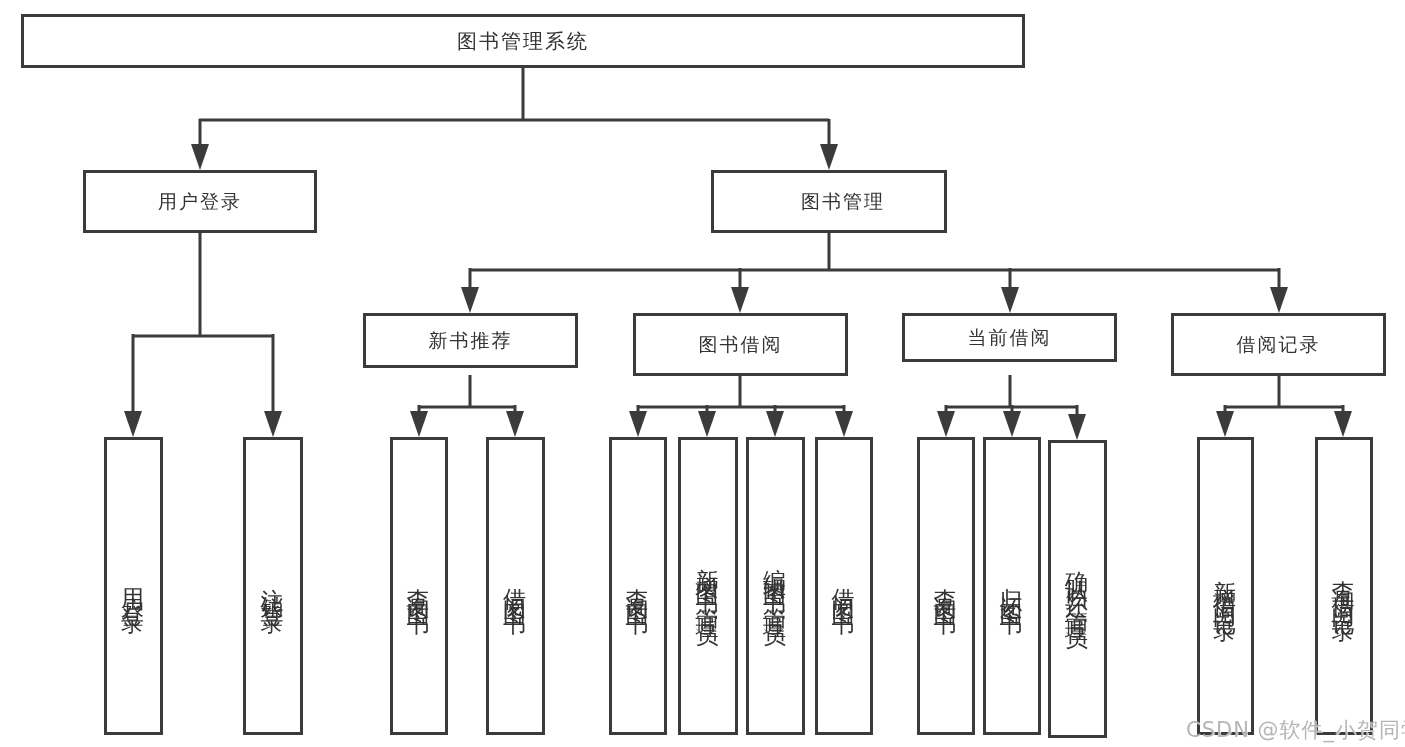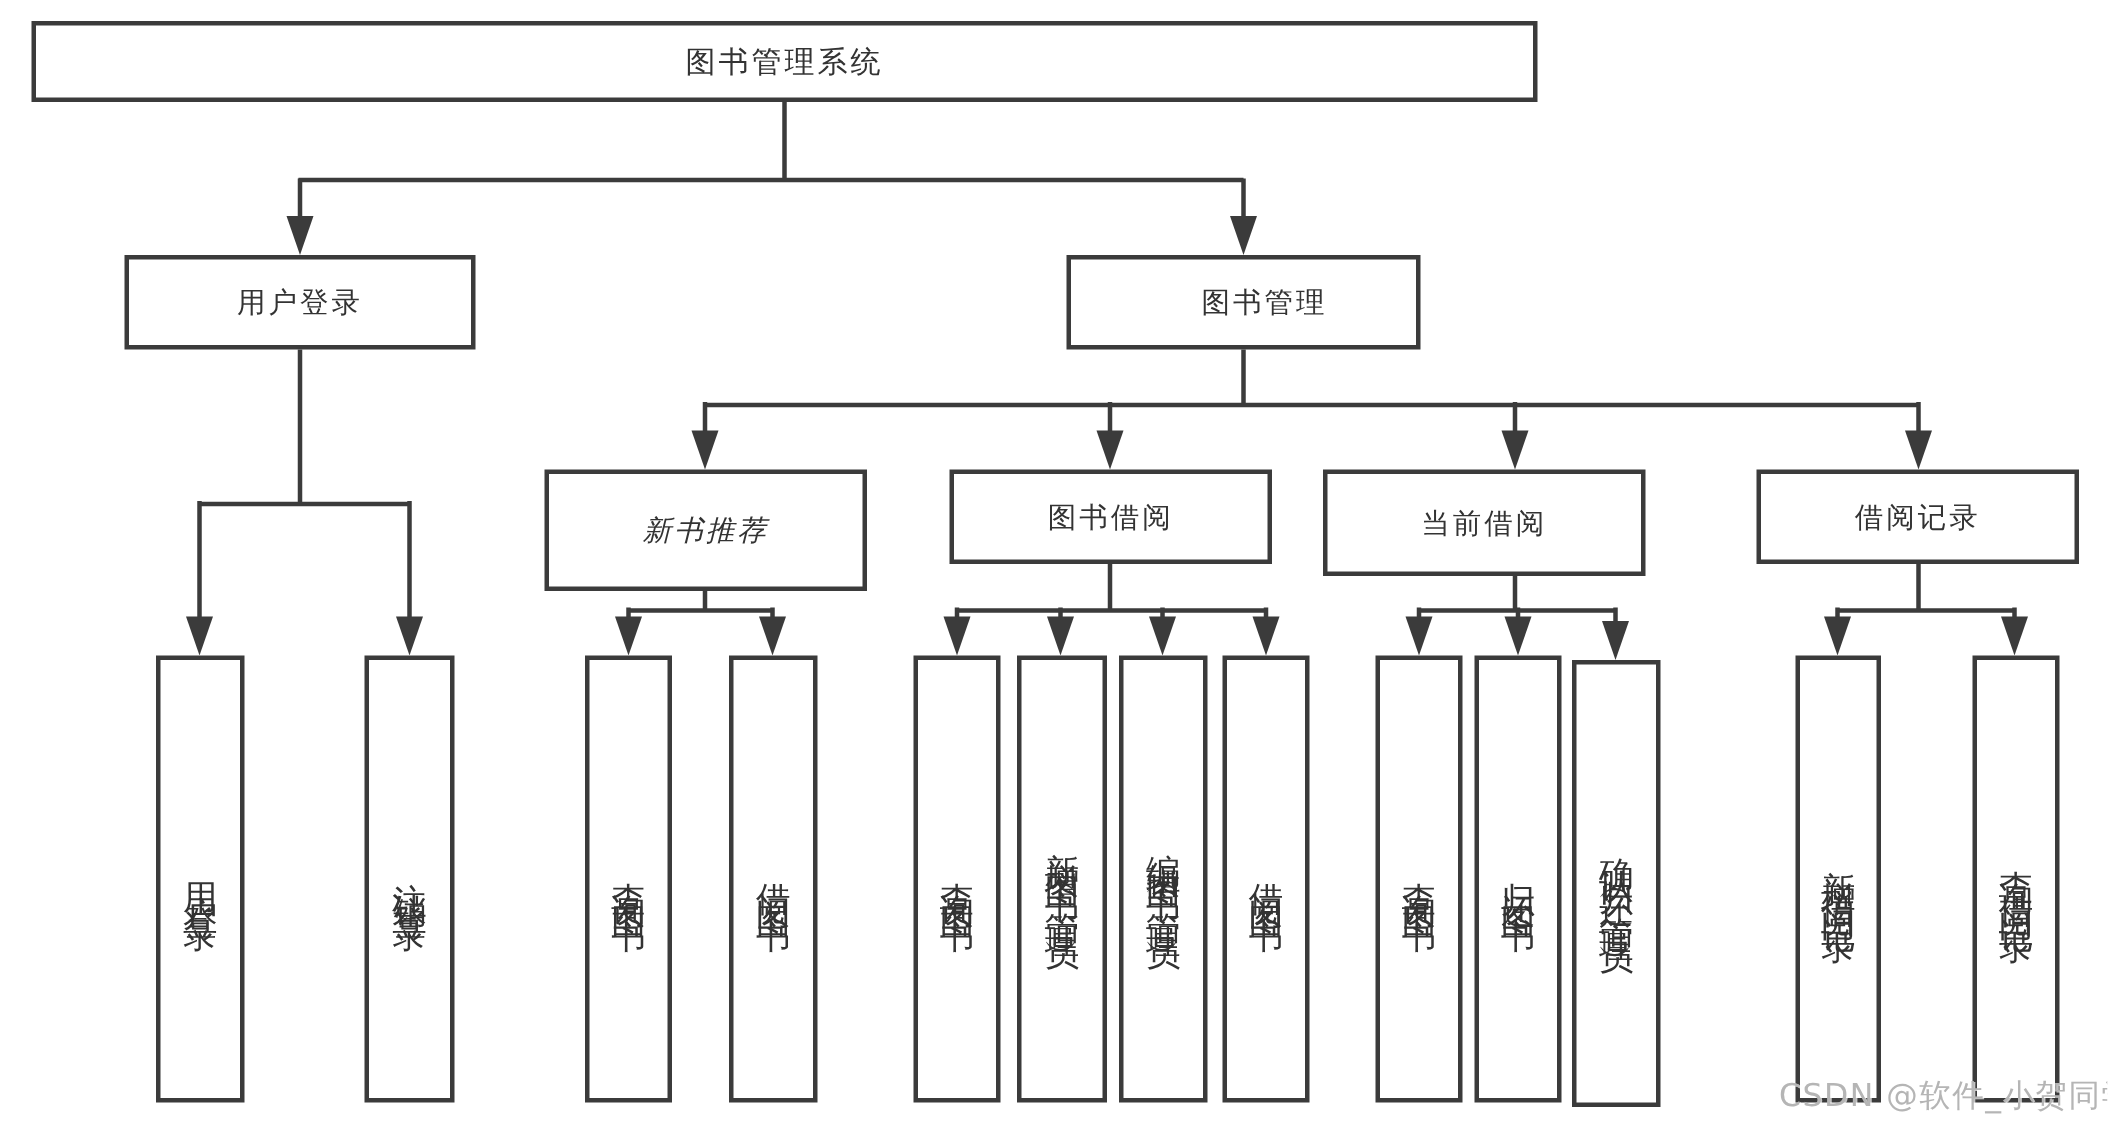--- a/index.html
+++ b/index.html
@@ -104,23 +104,23 @@
     <path d="M1279,375 V407 M1225,407 H1343 M1225,405 V420 M1343,405 V420"></path>
     <polygon points="1216,411 1234,411 1225,437"></polygon>
     <polygon points="1334,411 1352,411 1343,437"></polygon>
   </svg>
 
   <div class="node h root" style="left:21px; top:14px; width:1004px; height:54px;">图书管理系统</div>
 
   <div class="node h" style="left:83px; top:170px; width:234px; height:63px;">用户登录</div>
   <div class="node h" style="left:711px; top:170px; width:236px; height:63px;padding-left:28px;">图书管理</div>
 
-  <div class="node h" style="left:363px; top:313px; width:215px; height:81px;font-style:italic;">新书推荐</div>
+  <div class="node h" style="left:363px; top:313px; width:215px; height:55px;">新书推荐</div>
   <div class="node h" style="left:633px; top:313px; width:215px; height:63px;text-align:center;">图书借阅</div>
-  <div class="node h" style="left:882px; top:313px; width:215px; height:71px;">当前借阅</div>
+  <div class="node h" style="left:902px; top:313px; width:215px; height:49px;">当前借阅</div>
   <div class="node h" style="left:1171px; top:313px; width:215px; height:63px;">借阅记录</div>
 
   <div class="node v" style="left:104px; top:437px; width:59px; height:298px;">用户登录</div>
   <div class="node v" style="left:243px; top:437px; width:60px; height:298px;">注销登录</div>
 
   <div class="node v" style="left:390px; top:437px; width:58px; height:298px;">查询图书</div>
   <div class="node v" style="left:486px; top:437px; width:59px; height:298px;">借阅图书</div>
 
   <div class="node v" style="left:609px; top:437px; width:58px; height:298px;">查询图书</div>
   <div class="node v" style="left:678px; top:437px; width:60px; height:298px;">新增图书（管理员）</div>

